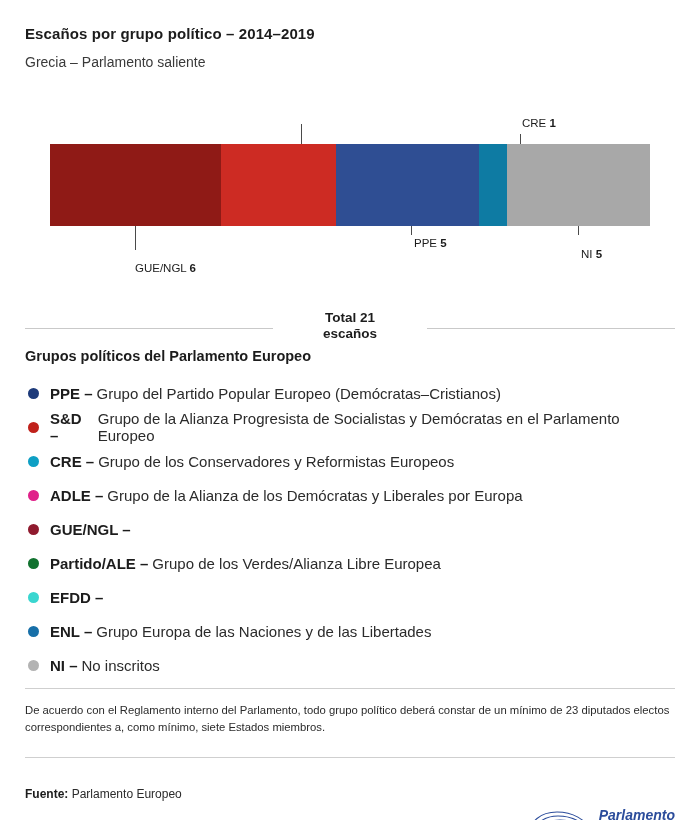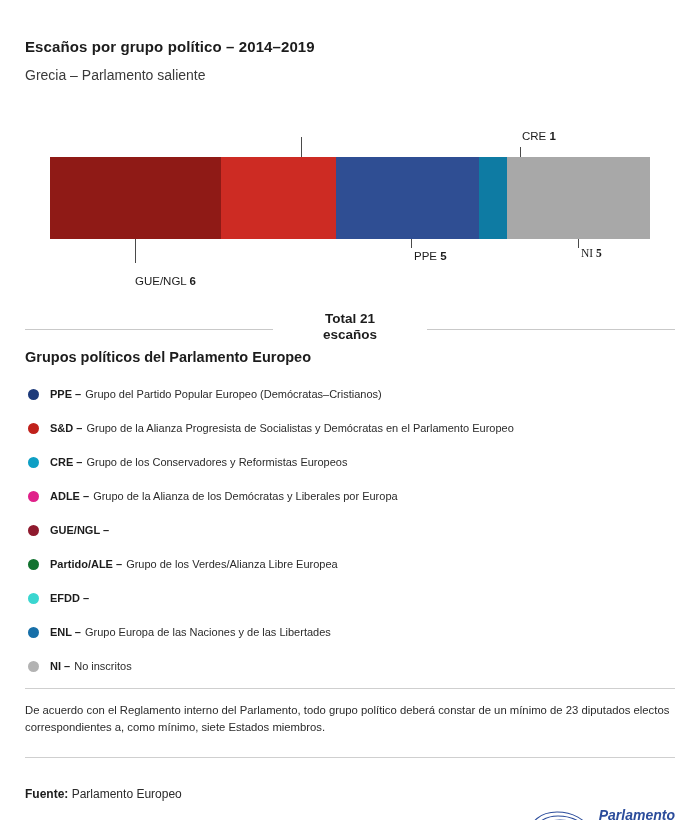--- a/index.html
+++ b/index.html
@@ -13,21 +13,21 @@
     font-family: "Liberation Sans", sans-serif;
     color: #2b2b2b;
     position: relative;
     overflow: hidden;
   }
   .page {
     position: relative;
     width: 700px;
     height: 820px;
     box-sizing: border-box;
-    padding: 17px 25px;
+    padding: 4px 25px;
   }
   
   .title {
     font-size: 15px;
     font-weight: bold;
     color: #1c1c1c;
     letter-spacing: 0.1px;
     padding-top: 21px;
     margin: 0;
   }
@@ -64,21 +64,21 @@
     font-weight: bold;
   }
   .tick {
     position: absolute;
     width: 1px;
     background: #4a4a4a;
   }
   
   .total-wrap {
     position: relative;
-    margin-top: 4px;
+    margin-top: 16px;
     height: 46px;
     text-decoration: underline;
   }
   .total-line {
     position: absolute;
     top: 26px;
     height: 1px;
     background: #c9c9c9;
   }
   .total-text {
@@ -101,21 +101,21 @@
   }
   .legend-list {
     margin: 0;
     padding: 0;
     list-style: none;
   }
   .legend-item {
     display: flex;
     align-items: center;
     height: 34px;
-    font-size: 11px;
+    font-size: 15px;
   }
   .dot {
     width: 11px;
     height: 11px;
     border-radius: 50%;
     margin-right: 11px;
     margin-left: 3px;
     flex: 0 0 auto;
   }
   .abbr {
@@ -207,21 +207,21 @@
     <div class="label" style="left:110px; top:146px;margin-top:10px;">
       <span>GUE/NGL</span> <b>6</b>
     </div>
 
     <div class="tick" style="left:386px; top:120px; height:9px;"></div>
     <div class="label" style="left:389px; top:131px;">
       <span>PPE</span> <b>5</b>
     </div>
 
     <div class="tick" style="left:553px; top:120px; height:9px;"></div>
-    <div class="label" style="left:556px; top:128px;font-family:Liberation Serif, serif;">
+    <div class="label" style="left:556px; top:142px;">
       <span>NI</span> <b>5</b>
     </div>
   </div>
 
   <div class="total-wrap">
     <div class="total-line" style="left:0px; width:248px;"></div>
     <div class="total-line" style="right:0px; width:248px;"></div>
     <div class="total-text">
       <span>Total 21</span><br>
       <span>escaños</span>

